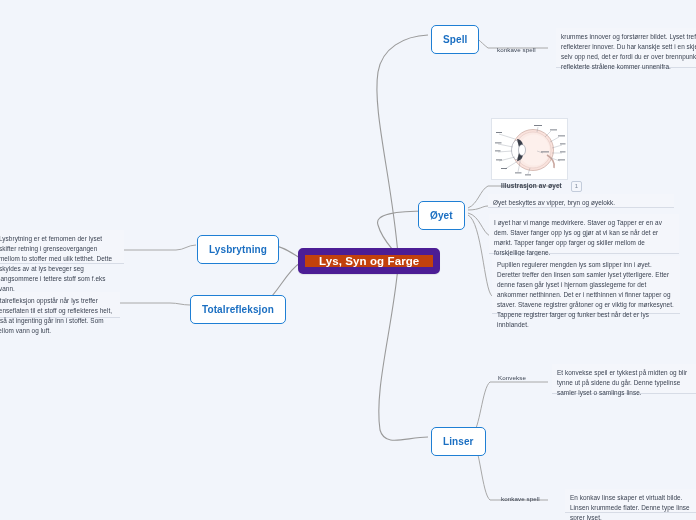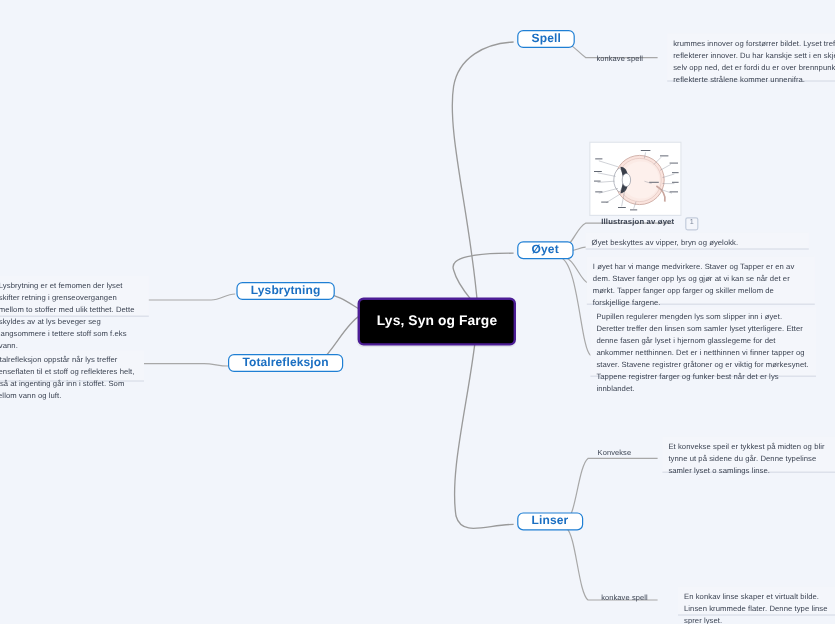--- a/index.html
+++ b/index.html
@@ -48,38 +48,38 @@
     box-sizing: border-box;
     border-radius: 5px;
     display: flex;
     align-items: center;
     justify-content: center;
     white-space: nowrap;
     letter-spacing: .1px;
   }
 
   .node-root {
-    background: #000000;
-    border: 2px solid #4c1d95;
+    background: #c2410c;
+    border: 7px solid #4c1d95;
     color: #ffffff;
     font-size: 11.5px;
     font-weight: bold;
     padding: 0 14px;
-    height: 40px;
+    height: 26px;
     border-radius: 5px;
     box-shadow: 0 1px 1px rgba(0,0,0,.08);
   }
 
   .node-branch {
     background: #ffffff;
     border: 1.6px solid #1f7fd4;
     color: #1b6fc2;
     font-size: 10px;
     font-weight: bold;
-    height: 15px;
+    height: 29px;
     padding: 0 11px;
     border-radius: 5px;
   }
 
   
   .leaf {
     position: absolute;
     box-sizing: border-box;
     background: #f4f6fb;
     color: #3b4352;
@@ -166,21 +166,21 @@
 
     <path class="thin" d="M196,245 C188,245 184,250 176,250 L120,250"></path>
 
     <path class="thin" d="M190,305 C182,305 178,303 170,303 L120,303"></path>
   </svg>
 
   <div class="node node-root" style="left:298px; top:248px;">Lys, Syn og Farge</div>
 
   <div class="node node-branch" style="left:431px; top:25px;">Spell</div>
 
-  <div class="node node-branch" style="left:431px; top:201px;">Øyet</div>
+  <div class="node node-branch" style="left:418px; top:201px;">Øyet</div>
 
   <div class="node node-branch" style="left:431px; top:427px;text-align:right;">Linser</div>
 
   <div class="node node-branch" style="left:197px; top:235px;">Lysbrytning</div>
 
   <div class="node node-branch" style="left:190px; top:295px;">Totalrefleksjon</div>
 
   <div class="leaf-label" style="left:497px; top:46px;">konkave spell</div>
 
   <div class="leaf" style="left:556px; top:28px; width:152px; height:40px;">krummes innover og forstørrer bildet. Lyset treff reflekterer innover. Du har kanskje sett i en skje selv opp ned, det er fordi du er over brennpunkt reflekterte strålene kommer unnenifra.</div>

